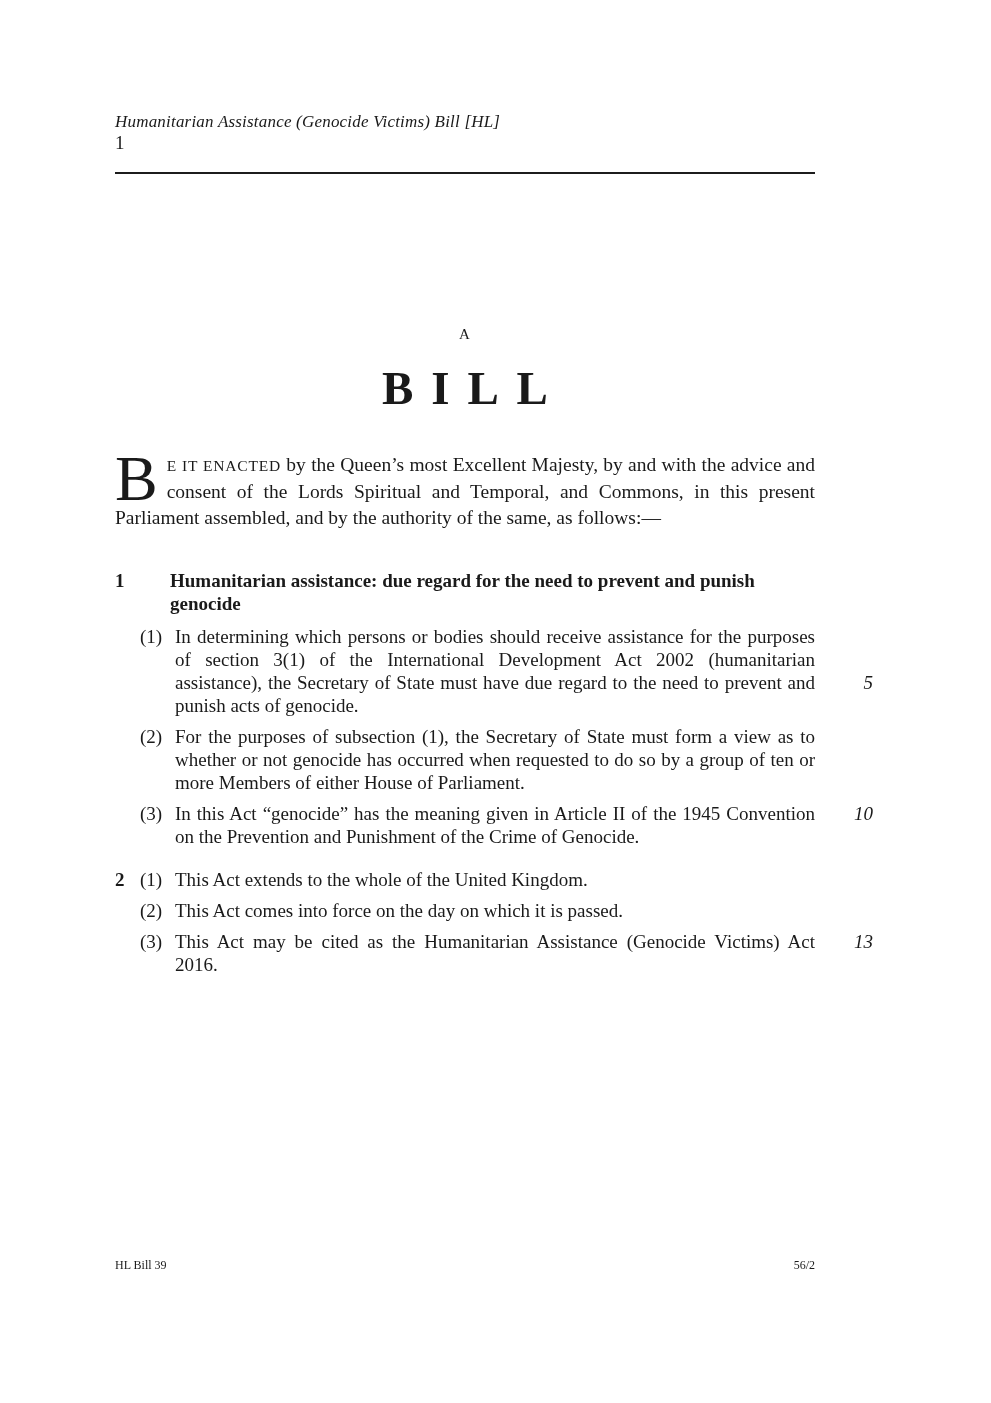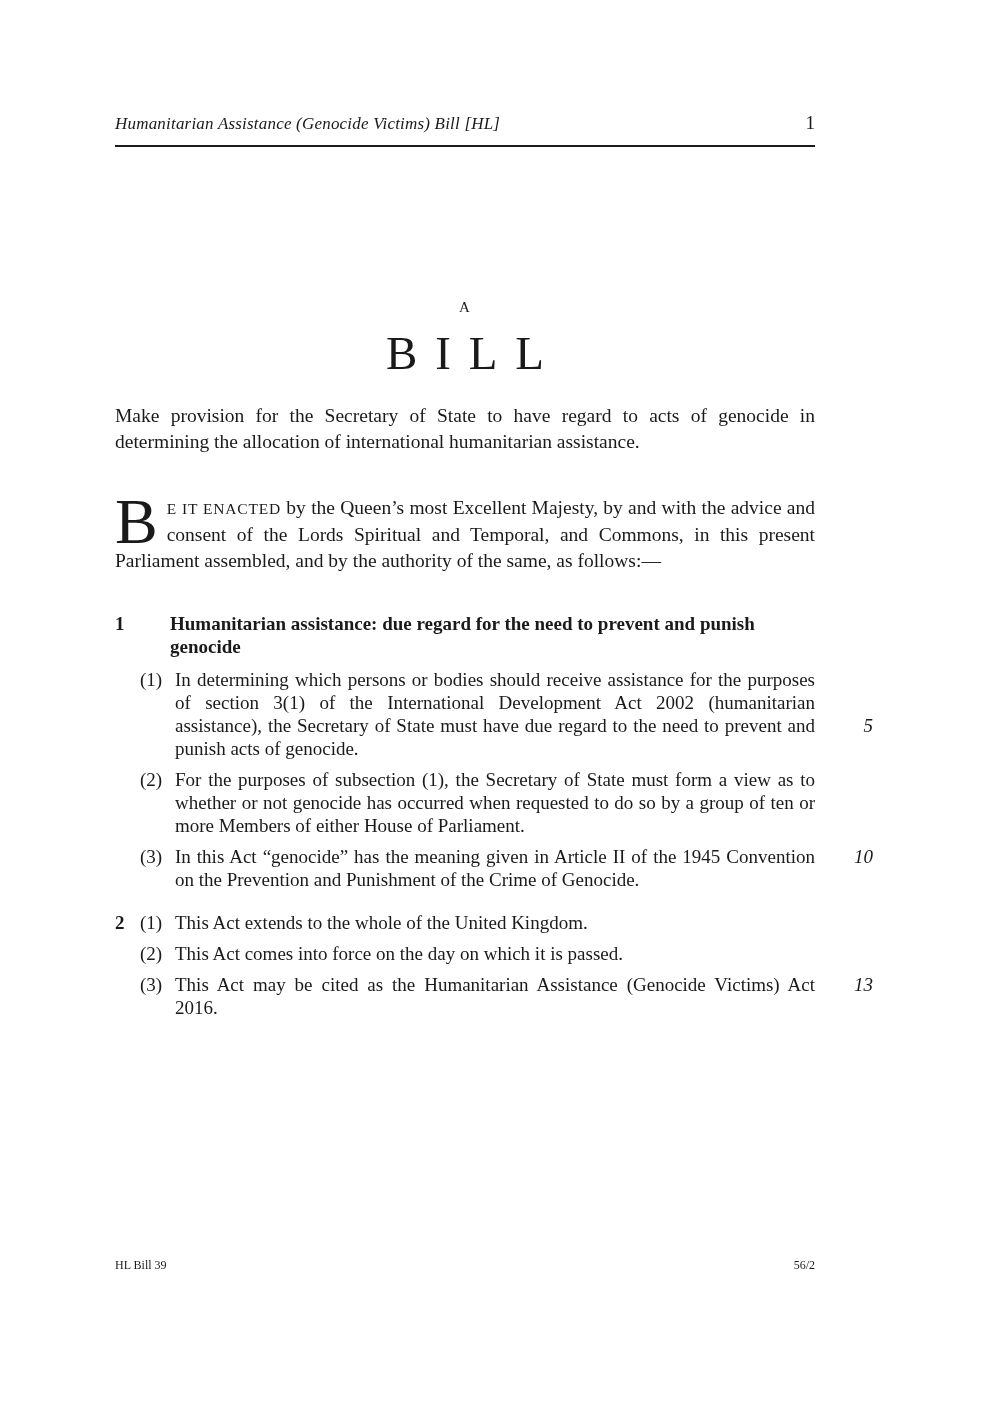--- a/index.html
+++ b/index.html
@@ -19,43 +19,44 @@
     margin-left: 115px;
     width: 700px;
   }
 
   
   .running-header {
     display: flex;
     justify-content: space-between;
     align-items: baseline;
     margin-top: 112px;
-    padding-bottom: 11px;
+    padding-bottom: 18px;
     border-bottom: 2px solid #1c1c1c;
+    flex-direction: column;
   }
   .running-header .doc-title {
     font-style: italic;
     font-size: 17px;
     letter-spacing: 0.2px;
   }
   .running-header .page-number {
     font-size: 19px;
   }
 
   
   .bill-head { text-align: center; }
   .bill-head .article-a {
     margin-top: 152px;
     font-size: 15px;
     letter-spacing: 1px;
   }
   .bill-head .bill-word {
-    margin-top: 14px;
+    margin-top: 22px;
     font-size: 47px;
-    font-weight: normal;
+    font-weight: bold;
     letter-spacing: 0.38em;
     padding-left: 0.38em; 
     line-height: 1;
   }
   .bill-head .to-word {
     margin-top: 26px;
     font-size: 14px;
     letter-spacing: 1px;
   }
 
@@ -145,21 +146,20 @@
     <div class="running-header">
       <span class="doc-title">Humanitarian Assistance (Genocide Victims) Bill [HL]</span>
       <span class="page-number">1</span>
     </div>
 
     <div class="bill-head">
       <div class="article-a">A</div>
       <div class="bill-word">BILL</div>
     </div>
 
-    <p class="long-title">Make provision for the Secretary of State to have regard to acts of genocide in determining the allocation of international humanitarian assistance.</p>
 
     <p class="enacting"><span class="dropcap">B</span><span class="smallcaps">E IT ENACTED</span><span> by the Queen’s most Excellent Majesty, by and with the advice and consent of the Lords Spiritual and Temporal, and Commons, in this present Parliament assembled, and by the authority of the same, as follows:—</span></p>
 
     <div class="section-heading">
       <span class="sec-num">1</span>
       <span>Humanitarian assistance: due regard for the need to prevent and punish genocide</span>
     </div>
 
     <div class="subsection">
       <span class="ss-num">(1)</span>

